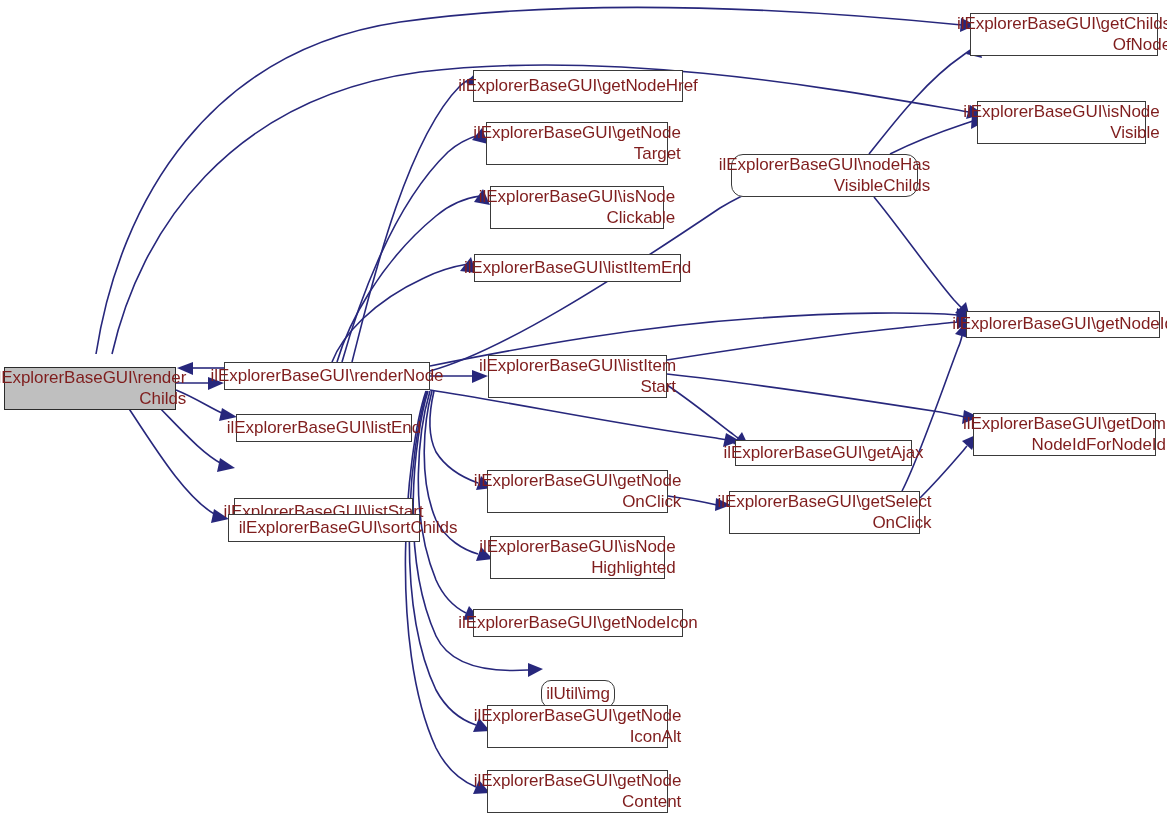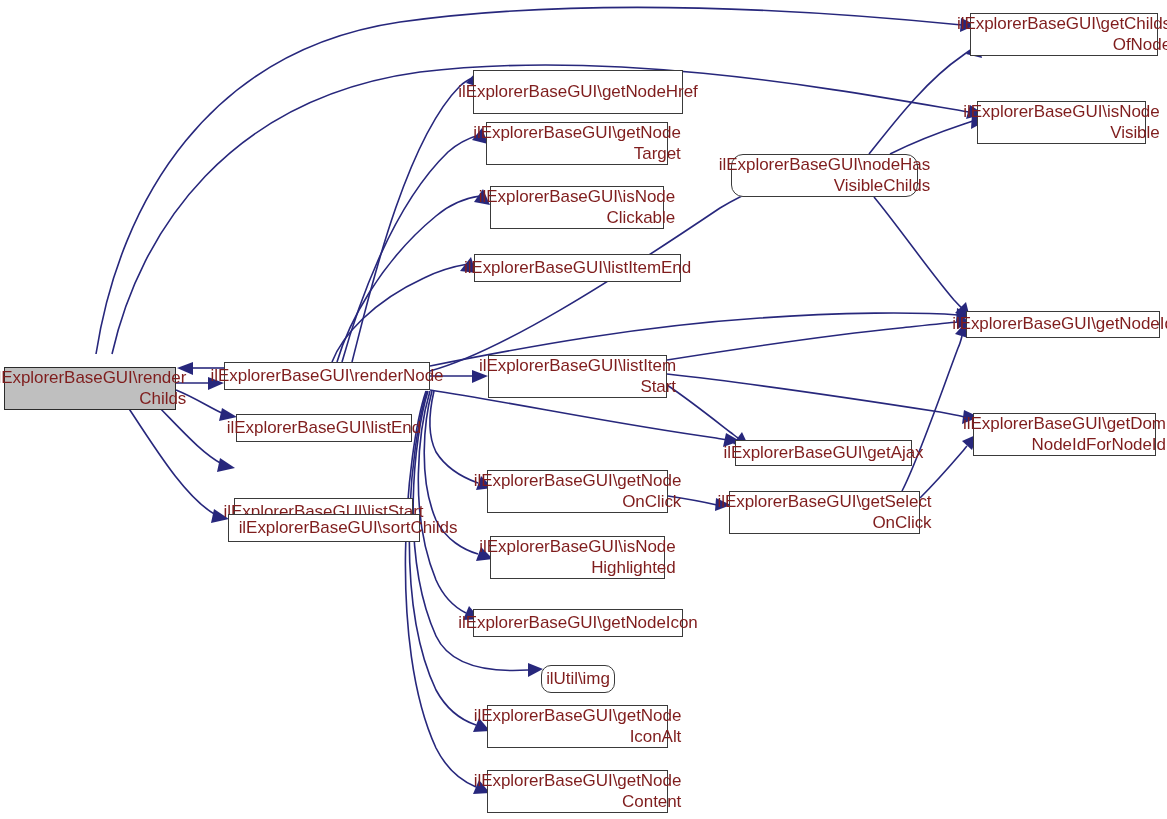--- a/index.html
+++ b/index.html
@@ -154,34 +154,34 @@
       <polygon class="arrow-head" points="972,450 978,434 962,441"></polygon>
     </g>
   </svg>
 
   <div class="node-box root" style="left:4px;  top:355px; width:172px; height:43px;"><span class="node-label">ilExplorerBaseGUI\render
 Childs</span></div>
   <div class="node-box" style="left:224px;top:362px; width:206px; height:28px;"><span class="node-label">ilExplorerBaseGUI\renderNode</span></div>
   <div class="node-box" style="left:236px;top:414px; width:176px; height:28px;"><span class="node-label">ilExplorerBaseGUI\listEnd</span></div>
   <div class="node-box" style="left:234px;top:464px; width:179px; height:28px;margin-top:34px;"><span class="node-label">ilExplorerBaseGUI\listStart</span></div>
   <div class="node-box" style="left:228px;top:514px; width:192px; height:28px;padding-left:48px;"><span class="node-label">ilExplorerBaseGUI\sortChilds</span></div>
-  <div class="node-box" style="left:473px;top:70px;  width:210px; height:44px;"><span class="node-label">ilExplorerBaseGUI\getNodeHref</span></div>
+  <div class="node-box" style="left:473px;top:70px;  width:210px; height:32px;"><span class="node-label">ilExplorerBaseGUI\getNodeHref</span></div>
   <div class="node-box" style="left:486px;top:122px; width:182px; height:43px;"><span class="node-label">ilExplorerBaseGUI\getNode
 Target</span></div>
   <div class="node-box" style="left:490px;top:186px; width:174px; height:43px;"><span class="node-label">ilExplorerBaseGUI\isNode
 Clickable</span></div>
   <div class="node-box" style="left:474px;top:254px; width:207px; height:28px;"><span class="node-label">ilExplorerBaseGUI\listItemEnd</span></div>
   <div class="node-box" style="left:488px;top:355px; width:179px; height:43px;"><span class="node-label">ilExplorerBaseGUI\listItem
 Start</span></div>
   <div class="node-box" style="left:487px;top:470px; width:181px; height:43px;"><span class="node-label">ilExplorerBaseGUI\getNode
 OnClick</span></div>
   <div class="node-box" style="left:490px;top:536px; width:175px; height:43px;"><span class="node-label">ilExplorerBaseGUI\isNode
 Highlighted</span></div>
   <div class="node-box" style="left:473px;top:609px; width:210px; height:28px;"><span class="node-label">ilExplorerBaseGUI\getNodeIcon</span></div>
-  <div class="node-box" style="left:541px;top:665px; width:74px;  height:28px;border-radius:10px;"><span class="node-label">ilUtil\img</span></div>
+  <div class="node-box" style="left:541px;top:680px; width:74px;  height:28px;border-radius:10px;"><span class="node-label">ilUtil\img</span></div>
   <div class="node-box" style="left:487px;top:705px; width:181px; height:43px;"><span class="node-label">ilExplorerBaseGUI\getNode
 IconAlt</span></div>
   <div class="node-box" style="left:487px;top:770px; width:181px; height:43px;"><span class="node-label">ilExplorerBaseGUI\getNode
 Content</span></div>
   <div class="node-box" style="left:731px;top:154px; width:187px; height:43px;border-radius:12px;"><span class="node-label">ilExplorerBaseGUI\nodeHas
 VisibleChilds</span></div>
   <div class="node-box" style="left:735px;top:440px; width:177px; height:26px;"><span class="node-label">ilExplorerBaseGUI\getAjax</span></div>
   <div class="node-box" style="left:729px;top:491px; width:191px; height:43px;"><span class="node-label">ilExplorerBaseGUI\getSelect
 OnClick</span></div>
   <div class="node-box" style="left:970px;top:13px;  width:188px; height:43px;"><span class="node-label">ilExplorerBaseGUI\getChilds

